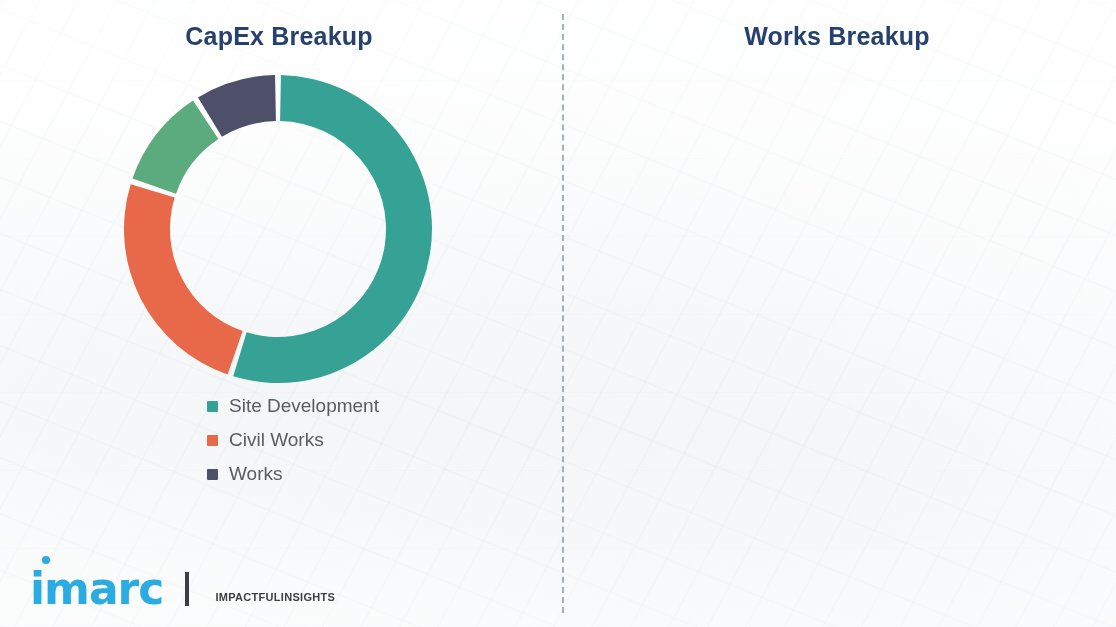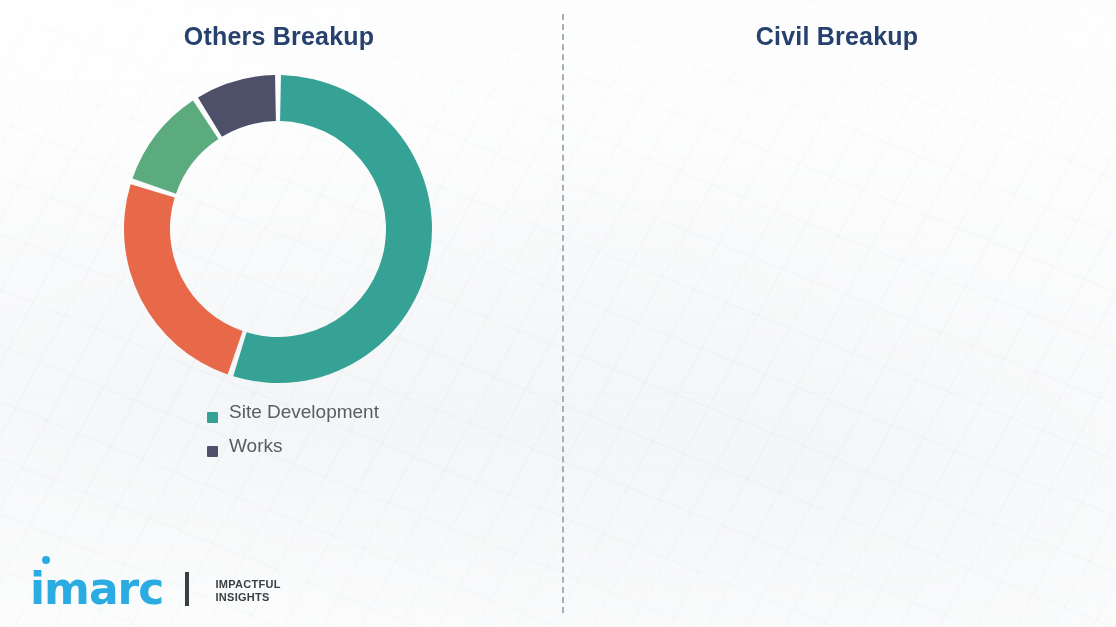--- a/index.html
+++ b/index.html
@@ -90,21 +90,21 @@
   .donut-wrap svg { display: block; width: 100%; height: 100%; }
 
   
   .legend {
     position: absolute;
   }
   .legend-capex { left: 207px; top: 389px; }
 
   .legend-item {
     display: flex;
-    align-items: flex-end;
+    align-items: center;
     white-space: nowrap;
   }
   .legend-capex .legend-item { height: 34px; }
 
   .legend-swatch {
     flex: 0 0 auto;
     border-radius: 1px;
   }
   .legend-capex .legend-swatch { width: 11px; height: 11px; margin-right: 11px; }
 
@@ -141,21 +141,20 @@
     background: #2aabe2;
   }
   .logo-bar {
     width: 4px;
     height: 34px;
     background: #3b3f43;
     margin: 0 8px 3px 4px;
   }
   .logo-tag {
     display: flex;
-    flex-direction: column;
     justify-content: flex-start;
     margin-bottom: 5px;
   }
   .logo-tag span {
     font-size: 11px;
     font-weight: bold;
     color: #3b3f43;
     line-height: 13px;
     letter-spacing: .3px;
   }
@@ -163,47 +162,51 @@
 </head>
 <body>
 
 <div class="canvas">
   <div class="bg-texture"></div>
   <div class="bg-wash"></div>
 
   <div class="panels">
 
     <div class="panel panel-capex">
-      <div class="chart-title">Others Breakup</div>
+      <div class="chart-title">CapEx Breakup</div>
 
       <div class="donut-wrap donut-capex">
         <svg viewBox="0 0 310 310">
           <g>
               <path d="M 157.9564061295522 1.0283803332667958 A 154 154 0 1 1 110.23186218586902 302.34929194487154 L 123.60416309138867 258.33586707822155 A 108 108 0 1 0 157.0733237791665 47.01990309086243 Z" fill="#36a295"></path>
               <path d="M 104.60844355721795 300.5221324722597 A 154 154 0 0 1 7.650708055128433 110.23186218586915 L 51.66413292177839 123.60416309138876 A 108 108 0 0 0 119.66046691025674 257.05448251301334 Z" fill="#e8694a"></path>
               <path d="M 9.477867527740244 104.608443557218 A 154 154 0 0 1 70.001704261943 26.581583401656104 L 95.39080558629769 64.94033121674585 A 108 108 0 0 0 52.945517486986674 119.66046691025679 Z" fill="#5cab7f"></path>
               <path d="M 74.99405677055557 23.41334015954766 A 154 154 0 0 1 152.04359387044767 1.0283803332667958 L 152.92667622083343 47.01990309086243 A 108 108 0 0 0 98.891935917013 62.7184463456568 Z" fill="#4d5068"></path>
             </g>
         </svg>
       </div>
 
       <div class="legend legend-capex">
           <div class="legend-item">
             <span class="legend-swatch" style="background: rgb(54, 162, 149);"></span>
             <span class="legend-label">Site Development</span>
           </div>
           <div class="legend-item">
+            <span class="legend-swatch" style="background: rgb(232, 105, 74);"></span>
+            <span class="legend-label">Civil Works</span>
+          </div>
+          <div class="legend-item">
             <span class="legend-swatch" style="background: rgb(77, 80, 104);"></span>
             <span class="legend-label">Works</span>
           </div>
         </div>
     </div>
 
     <div class="panel panel-opex">
-      <div class="chart-title">Civil Breakup</div>
+      <div class="chart-title">Works Breakup</div>
 
     </div>
   </div>
 
   <div class="divider"></div>
 
   <div class="logo">
     <div class="logo-mark">
       <span class="logo-dot"></span>
       <span>imarc</span>

